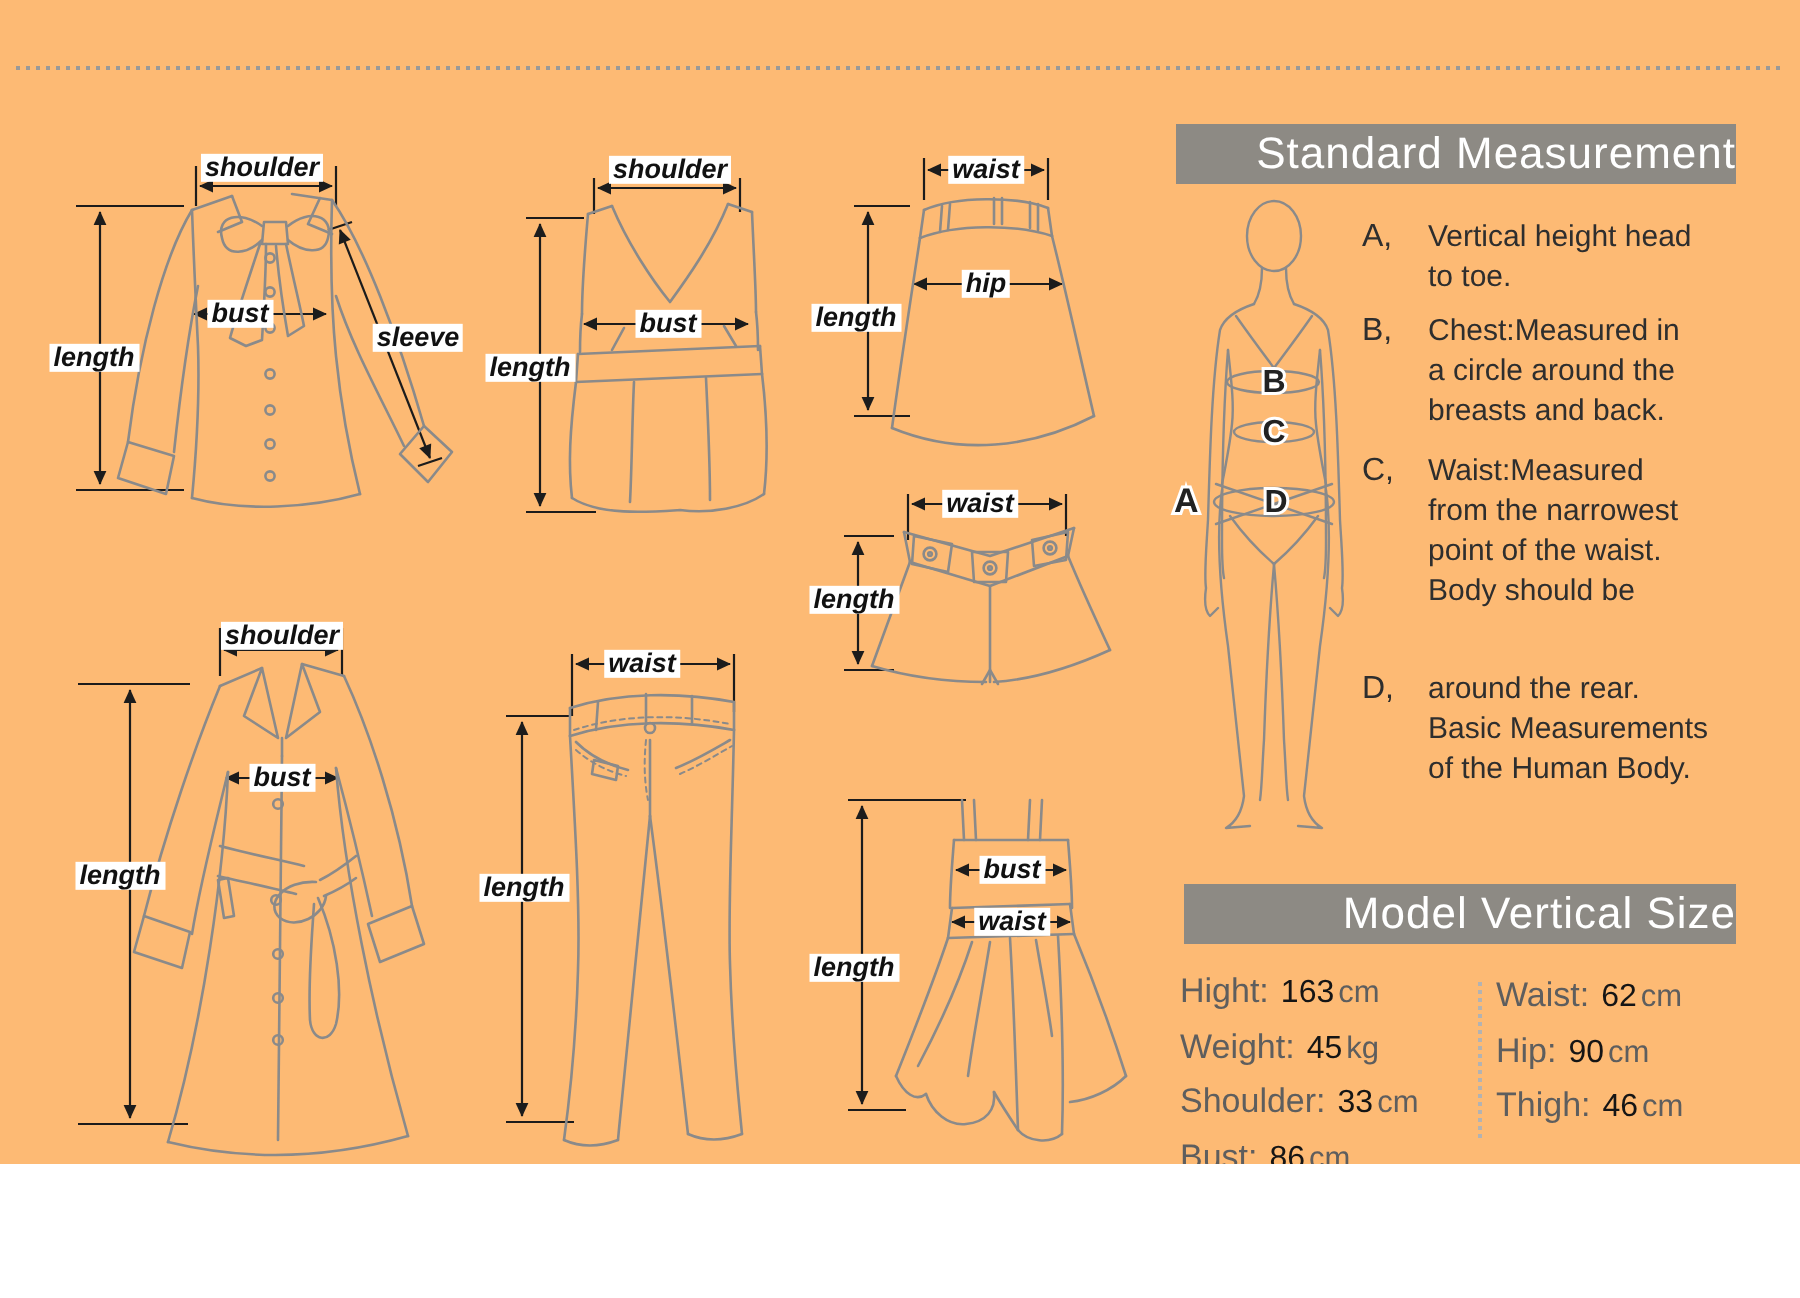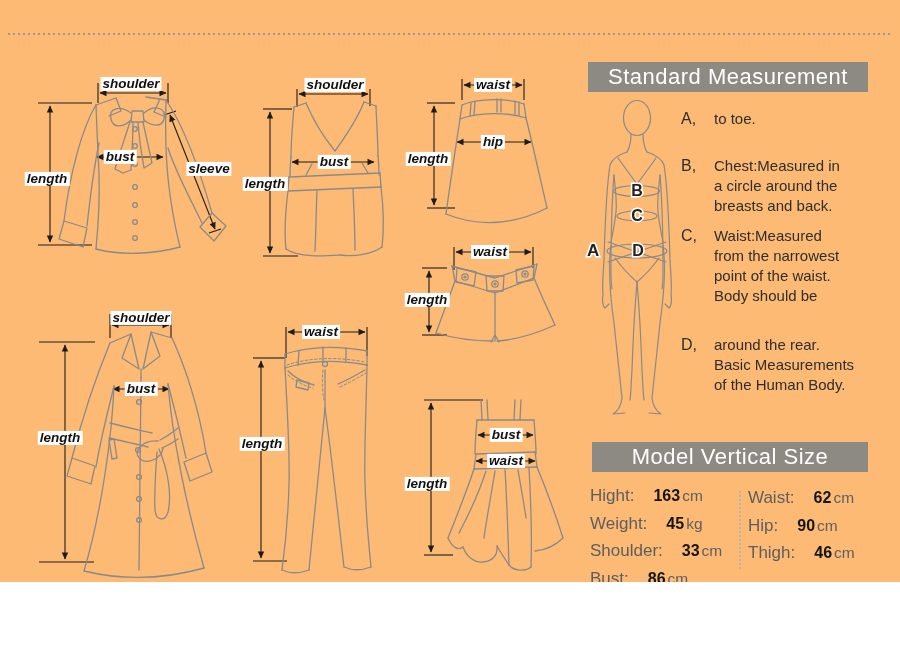--- a/index.html
+++ b/index.html
@@ -7,26 +7,26 @@
   .page { position:relative; width:900px; height:582px; background:#fdba74; overflow:hidden;
           font-family:"Liberation Sans", sans-serif; }
   .dots { position:absolute; left:8px; width:885px; height:2px;
           background:repeating-linear-gradient(90deg, var(--dotted_border,#999) 0 2px, transparent 2px 5px); }
   .garment { position:absolute; }
   .garment svg { display:block; }
   .g-label { position:absolute; transform:translate(-50%,-50%); font-style:italic; font-weight:bold;
              font-size:13.5px; color:var(--label_text,#111); background:#fff; padding:0 2px;
              white-space:nowrap; line-height:1.05; z-index:3; }
   .hdr { position:absolute; background:var(--header_bg,#8d8a84); color:var(--header_text,#fff);
-         text-align:center; font-size:22px; line-height:30px; letter-spacing:.5px; }
+         text-align:right; font-size:22px; line-height:30px; letter-spacing:.5px; }
   .mi { position:absolute; display:flex; width:196px; font-size:15px; color:var(--list_text,#2e2e2e); line-height:20px; }
   .mi .k { width:33px; flex:none; font-size:16px; }
   .stats { position:absolute; font-size:17px; color:var(--stat_label,#5e5e5e);text-align:center; }
   .stat { height:27.5px; display:flex; align-items:baseline; white-space:nowrap; }
-  .stat .v { font-weight:bold; color:var(--stat_value,#151515); font-size:16px; margin-left:19px; }
+  .stat .v { font-weight:normal; color:var(--stat_value,#151515); font-size:16px; margin-left:6px; }
   .stat .u { font-size:15.5px; margin-left:2px; }
   .divider { position:absolute; border-left:2px dotted #b3b3b3; }
   .dim  { stroke:var(--dimension,#1c1c1c); stroke-width:1.1; fill:none; }
   .dima { marker-start:url(#ah); marker-end:url(#ah); }
   .art  { stroke:var(--line_art,#8a8a8a); stroke-width:1.3; fill:none; stroke-linecap:round; stroke-linejoin:round; }
   .artd { stroke:var(--line_art,#8a8a8a); stroke-width:1; fill:none; stroke-dasharray:2.5 2.2; }
   marker path { fill:var(--dimension,#1c1c1c); }
   text.fm { font-family:"Liberation Sans",sans-serif; font-weight:bold; font-size:16px; fill:#222;
             paint-order:stroke; stroke:#fff; stroke-width:3px; }
 </style>
@@ -323,20 +323,21 @@
     </g>
     <text class="fm" x="2" y="161" style="font-size:17px">A</text>
     <text class="fm" x="52" y="101" text-anchor="middle">B</text>
     <text class="fm" x="52" y="126" text-anchor="middle">C</text>
     <text class="fm" x="53" y="161" text-anchor="middle">D</text>
   </svg>
 
   <div class="mi" style="left:681px; top:109px">
     <span class="k">A,</span>
     <div>
+      <div>Vertical height head</div>
       <div>to toe.</div>
     </div>
   </div>
   <div class="mi" style="left:681px; top:156px">
     <span class="k">B,</span>
     <div>
       <div>Chest:Measured in</div>
       <div>a circle around the</div>
       <div>breasts and back.</div>
     </div>

